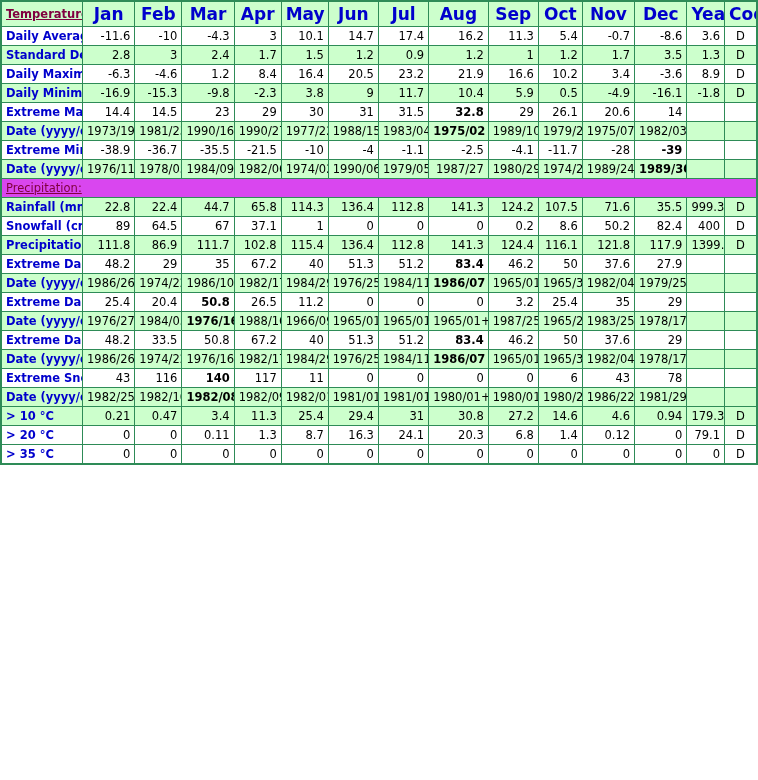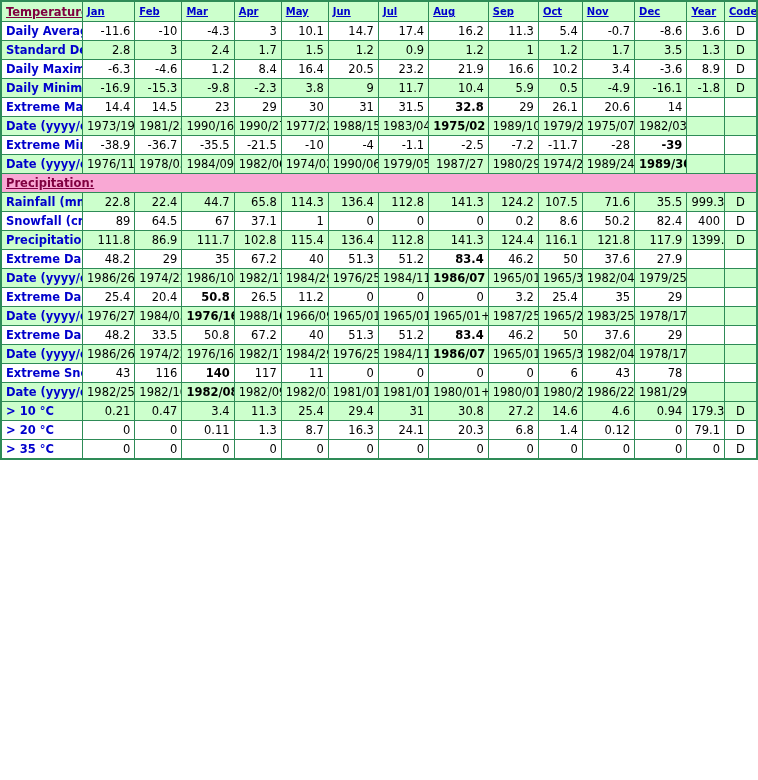--- a/index.html
+++ b/index.html
@@ -22,38 +22,38 @@
   table.climate td {
     border: 1px solid #2e8b57;
     padding: 2px 4px;
     vertical-align: middle;
     overflow: hidden;
     white-space: nowrap;
   }
   
   tr.head-row td {
     background: #ccffcc;
+    text-align: center;
     font-weight: bold;
     color: #0000cc;
-    font-size: 10px;
+    font-size: 17px;
     height: 15px;
-    text-decoration: underline;
   }
   tr.head-row td.section-title {
     text-align: left;
     color: #800040;
     text-decoration: underline;
     font-size: 11.5px;
     white-space: nowrap;
   }
   
   tr.section-row td {
-    background: #f9a8d4;
+    background: #d946ef;
     text-align: left;
-    font-weight: bold;
+    font-weight: normal;
     color: #800040;
     text-decoration: underline;
     font-size: 11.5px;
     height: 14px;
   }
   
   td.rowlabel {
     background: #ffffff;
     color: #0000cc;
     font-weight: bold;
@@ -226,21 +226,21 @@
       <tr>
         <td class="rowlabel">Extreme Minimum (°C)</td>
         <td class="num">-38.9</td>
         <td class="num">-36.7</td>
         <td class="num">-35.5</td>
         <td class="num">-21.5</td>
         <td class="num">-10</td>
         <td class="num">-4</td>
         <td class="num">-1.1</td>
         <td class="num">-2.5</td>
-        <td class="num">-7.2</td>
+        <td class="num">-4.1</td>
         <td class="num">-11.7</td>
         <td class="num">-28</td>
         <td class="num bold">-39</td>
         <td class="blank"></td>
         <td class="blank"></td>
       </tr>
       <tr class="shade">
         <td class="rowlabel">Date (yyyy/dd)</td>
         <td class="num">1976/11</td>
         <td class="num">1978/05</td>

